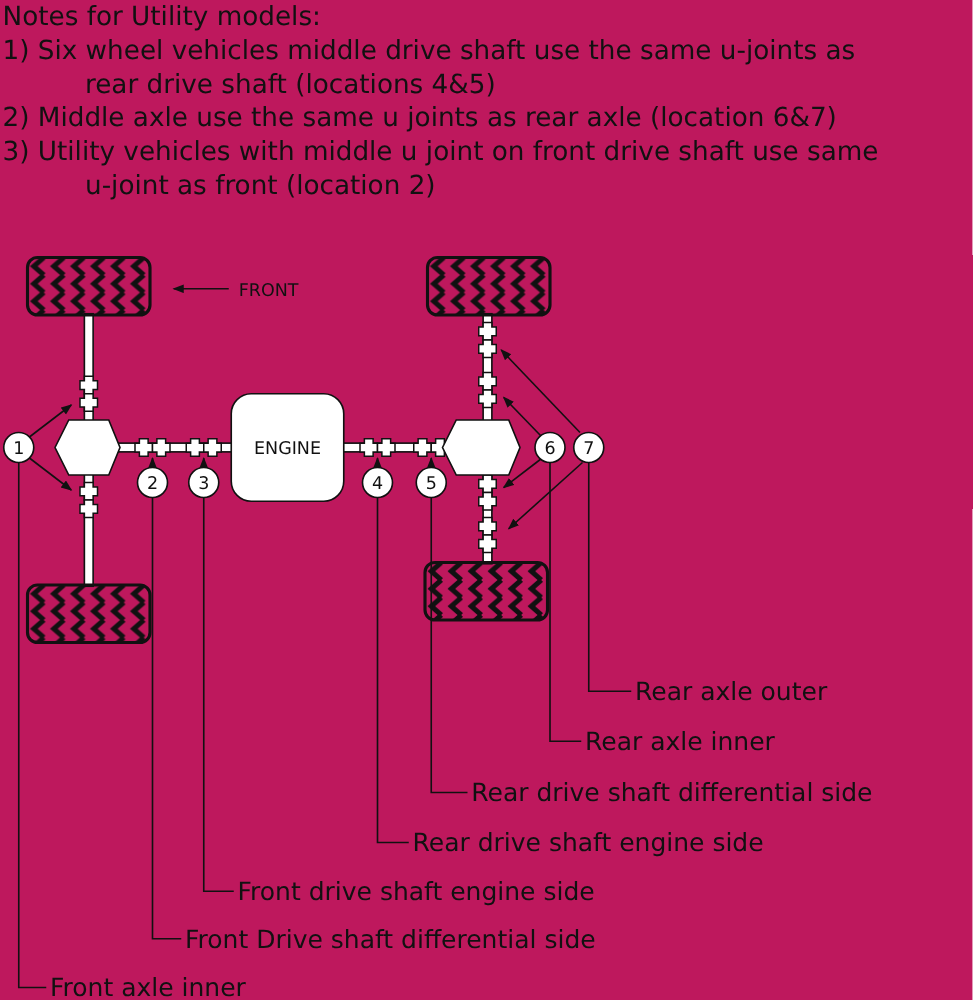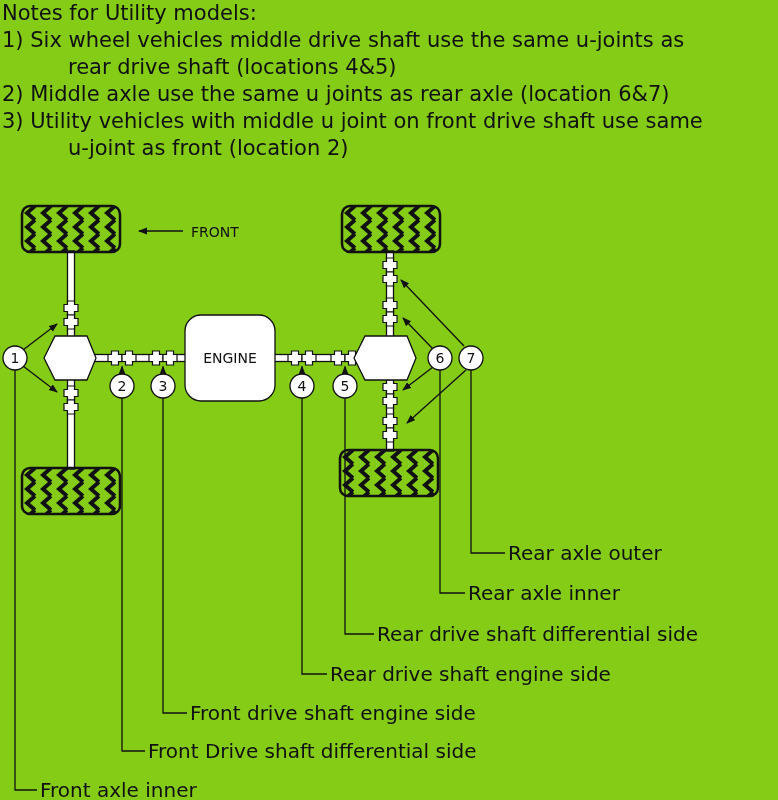--- a/index.html
+++ b/index.html
@@ -1,16 +1,16 @@
 <!DOCTYPE html>
 <html><head>
 <meta charset="utf-8">
 <style>
   html,body{margin:0;padding:0;background:#ffffff;}
-  .page{position:relative;width:778px;height:800px;background:#84cc16;overflow:hidden;}
+  .page{position:relative;width:778px;height:800px;background:#be185d;overflow:hidden;}
   svg{display:block;}
   text{fill:#111;}
   .note{font:21px "DejaVu Sans", sans-serif;}
   .legend{font:20px "DejaVu Sans", sans-serif;}
   .small{font:14px "DejaVu Sans", sans-serif;}
   .num{font:14px "DejaVu Sans", sans-serif;text-anchor:middle;}
   .ln{stroke:#111;stroke-width:1.3;fill:none;}
   .part{stroke:#111;stroke-width:1.3;fill:#fff;}
 </style>
 </head>

